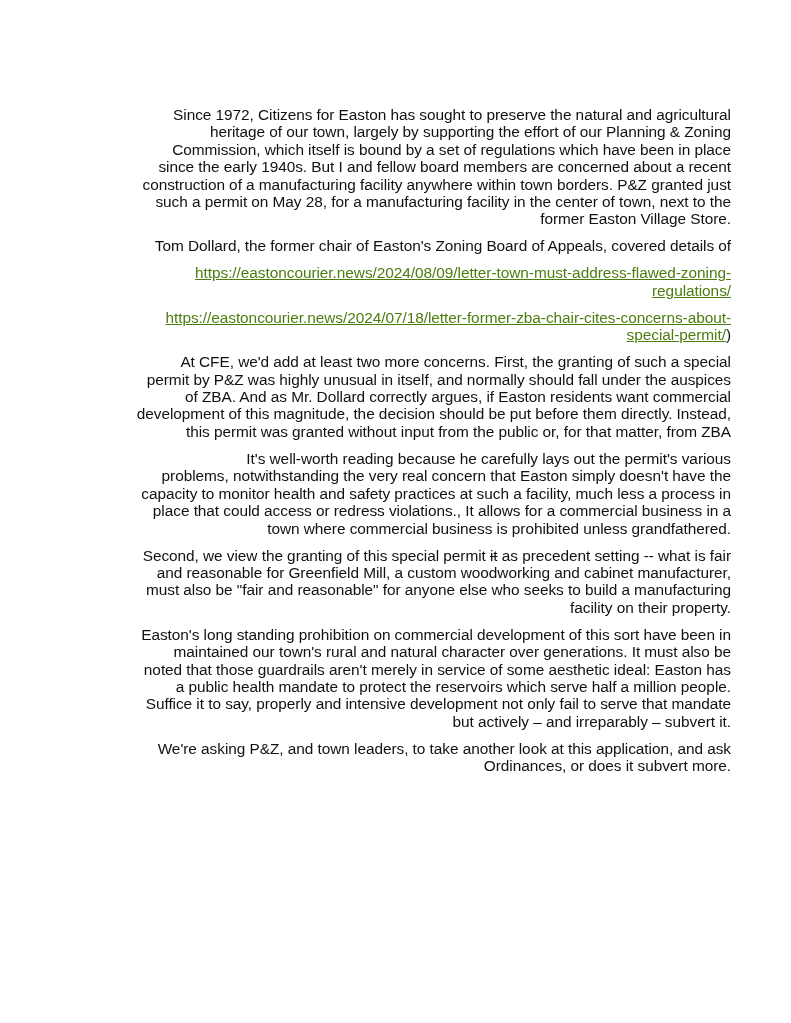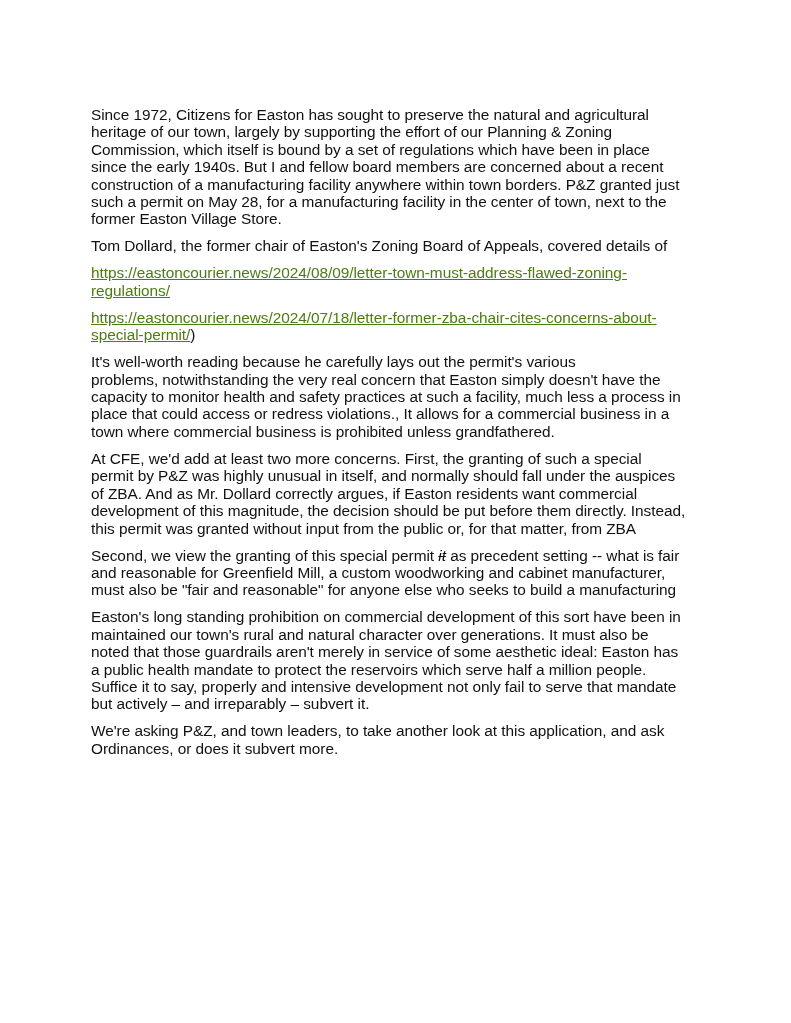--- a/index.html
+++ b/index.html
@@ -8,24 +8,24 @@
     position: absolute;
     left: 91px;
     top: 106px;
     width: 640px;
     font-family: "Liberation Sans", sans-serif;
     font-size: 15.4px;
     line-height: 17.4px;
     color: #111111;
     letter-spacing: -0.05px;
   }
-  .para { margin: 0 0 9.6px 0; white-space: nowrap; }
+  .para { margin: 0 0 9.6px 0; white-space: nowrap; text-align: right; }
   .line { display: block; }
   a.link { color: #4d7c0f; text-decoration: underline; text-underline-offset: 1px; }
-  .strike { text-decoration: line-through; font-style: italic; }
+  .strike { text-decoration: line-through; }
 </style>
 </head>
 <body>
 
 <div class="page">
 
   <p class="para">
     <span class="line">Since 1972, Citizens for Easton has sought to preserve the natural and agricultural</span>
     <span class="line">heritage of our town, largely by supporting the effort of our Planning &amp; Zoning</span>
     <span class="line">Commission, which itself is bound by a set of regulations which have been in place</span>
@@ -46,39 +46,40 @@
     </a>
   </p>
 
   <p class="para">
     <a class="link line" style="display:inline">
       <span>https://eastoncourier.news/2024/07/18/letter-former-zba-chair-cites-concerns-about-</span><br>
       <span>special-permit/</span></a><span>)</span>
   </p>
 
   <p class="para">
+    <span class="line">At CFE, we'd add at least two more concerns. First, the granting of such a special</span>
+    <span class="line">permit by P&amp;Z was highly unusual in itself, and normally should fall under the auspices</span>
+    <span class="line">of ZBA. And as Mr. Dollard correctly argues, if Easton residents want commercial</span>
+    <span class="line">development of this magnitude, the decision should be put before them directly. Instead,</span>
+    <span class="line">this permit was granted without input from the public or, for that matter, from ZBA</span>
+  </p>
+
+  <p class="para">
     <span class="line">It's well-worth reading because he carefully lays out the permit's various</span>
     <span class="line">problems, notwithstanding the very real concern that Easton simply doesn't have the</span>
     <span class="line">capacity to monitor health and safety practices at such a facility, much less a process in</span>
     <span class="line">place that could access or redress violations., It allows for a commercial business in a</span>
     <span class="line">town where commercial business is prohibited unless grandfathered.</span>
   </p>
 
   <p class="para">
-    <span class="line">At CFE, we'd add at least two more concerns. First, the granting of such a special</span>
-    <span class="line">permit by P&amp;Z was highly unusual in itself, and normally should fall under the auspices</span>
-    <span class="line">of ZBA. And as Mr. Dollard correctly argues, if Easton residents want commercial</span>
-    <span class="line">development of this magnitude, the decision should be put before them directly. Instead,</span>
-    <span class="line">this permit was granted without input from the public or, for that matter, from ZBA</span>
-  </p>
-
-  <p class="para">
     <span class="line"><span>Second, we view the granting of this special permit </span><span class="strike">it</span><span> as precedent setting -- what is fair</span></span>
     <span class="line">and reasonable for Greenfield Mill, a custom woodworking and cabinet manufacturer,</span>
     <span class="line">must also be "fair and reasonable" for anyone else who seeks to build a manufacturing</span>
+    <span class="line">facility on their property.</span>
   </p>
 
   <p class="para">
     <span class="line">Easton's long standing prohibition on commercial development of this sort have been in</span>
     <span class="line">maintained our town's rural and natural character over generations. It must also be</span>
     <span class="line">noted that those guardrails aren't merely in service of some aesthetic ideal:  Easton has</span>
     <span class="line">a public health mandate to protect the reservoirs which serve half a million people.</span>
     <span class="line">Suffice it to say, properly and intensive development not only fail to serve that mandate</span>
     <span class="line">but actively – and irreparably – subvert it.</span>
   </p>

